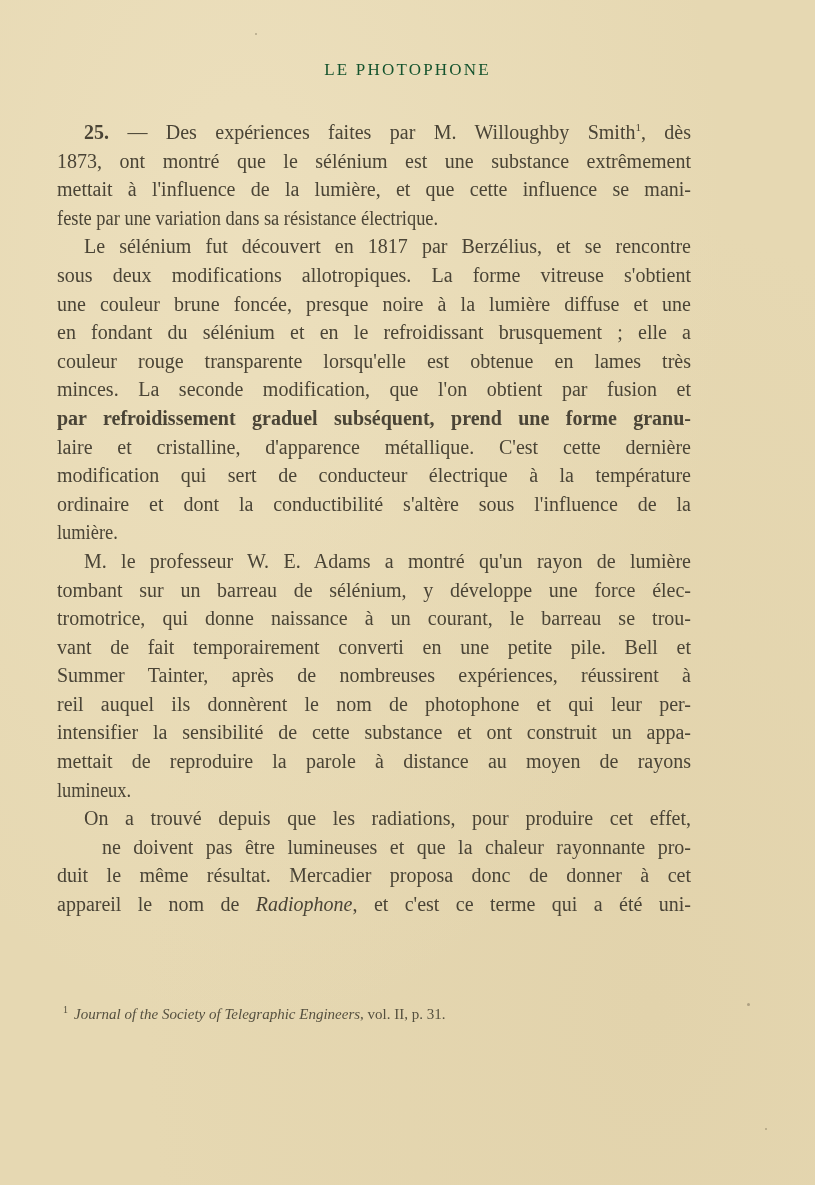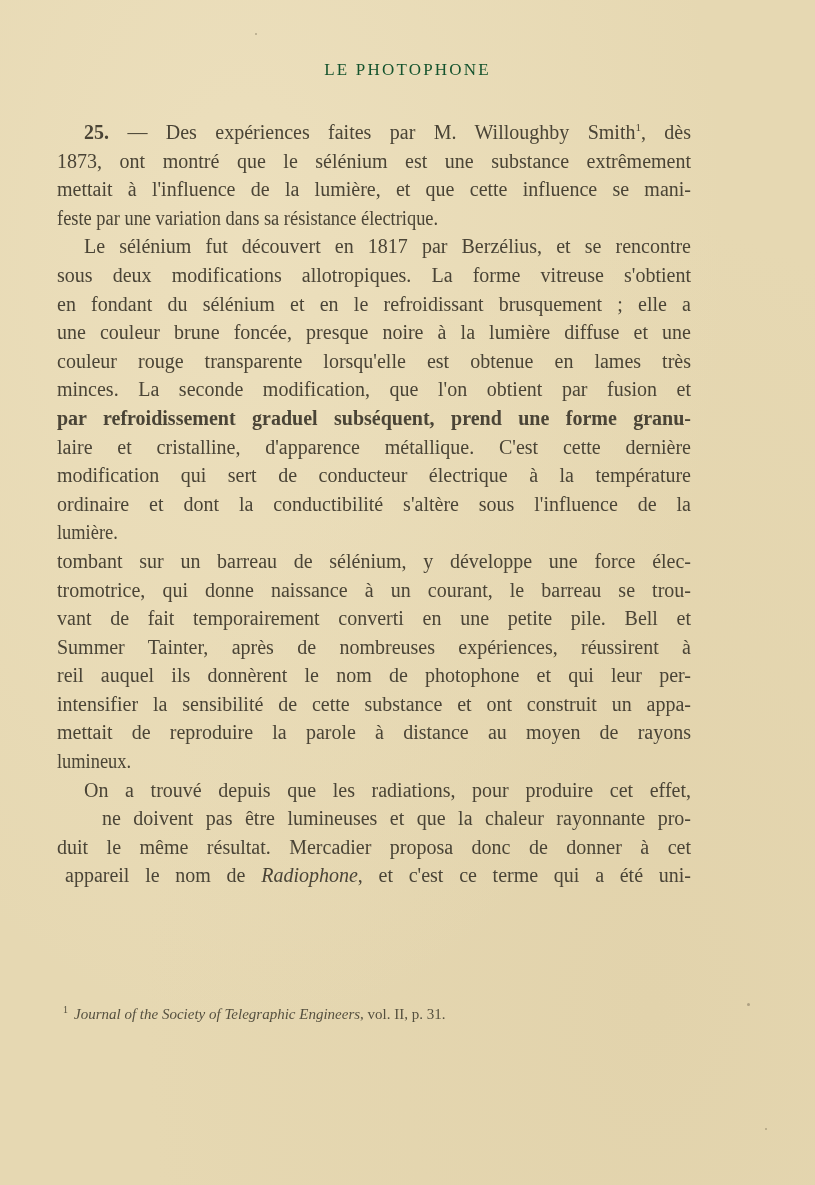--- a/index.html
+++ b/index.html
@@ -69,47 +69,48 @@
   <div>
     <span class="line indent" style="display: block;"><span class="para-number">25.</span><span> — Des expériences faites par M. Willoughby Smith</span><span class="sup">1</span><span>, dès</span></span>
     <span class="line" style="display: block;">1873, ont montré que le sélénium est une substance extrêmement</span>
     <span class="line" style="display: block;">mettait à l'influence de la lumière, et que cette influence se mani-</span>
     <span class="line last" style="display: block; transform: scaleX(0.92);">feste par une variation dans sa résistance électrique.</span>
   </div>
 
   <div>
     <span class="line indent" style="display: block;">Le sélénium fut découvert en 1817 par Berzélius, et se rencontre</span>
     <span class="line" style="display: block;">sous deux modifications allotropiques. La forme vitreuse s'obtient</span>
+    <span class="line" style="display: block;">une couleur brune foncée, presque noire à la lumière diffuse et une</span>
     <span class="line" style="display: block;">en fondant du sélénium et en le refroidissant brusquement ; elle a</span>
-    <span class="line" style="display: block;">une couleur brune foncée, presque noire à la lumière diffuse et une</span>
     <span class="line" style="display: block;">couleur rouge transparente lorsqu'elle est obtenue en lames très</span>
     <span class="line" style="display: block;">minces. La seconde modification, que l'on obtient par fusion et</span>
     <span class="line" style="display: block; font-weight: bold;">par refroidissement graduel subséquent, prend une forme granu-</span>
     <span class="line" style="display: block;">laire et cristalline, d'apparence métallique. C'est cette dernière</span>
     <span class="line" style="display: block;">modification qui sert de conducteur électrique à la température</span>
     <span class="line" style="display: block;">ordinaire et dont la conductibilité s'altère sous l'influence de la</span>
     <span class="line last" style="display: block; transform: scaleX(0.92);">lumière.</span>
   </div>
 
   <div>
+    <span class="line indent" style="display: block;">M. le professeur W. E. Adams a montré qu'un rayon de lumière</span>
     <span class="line" style="display: block;">tombant sur un barreau de sélénium, y développe une force élec-</span>
     <span class="line" style="display: block;">tromotrice, qui donne naissance à un courant, le barreau se trou-</span>
     <span class="line" style="display: block;">vant de fait temporairement converti en une petite pile. Bell et</span>
     <span class="line" style="display: block;">Summer Tainter, après de nombreuses expériences, réussirent à</span>
     <span class="line" style="display: block;">reil auquel ils donnèrent le nom de photophone et qui leur per-</span>
     <span class="line" style="display: block;">intensifier la sensibilité de cette substance et ont construit un appa-</span>
     <span class="line" style="display: block;">mettait de reproduire la parole à distance au moyen de rayons</span>
     <span class="line last" style="display: block; transform: scaleX(0.92);">lumineux.</span>
   </div>
 
   <div>
     <span class="line indent" style="display: block;">On a trouvé depuis que les radiations, pour produire cet effet,</span>
     <span class="line" style="display: block; margin-left: 45px;">ne doivent pas être lumineuses et que la chaleur rayonnante pro-</span>
     <span class="line" style="display: block;">duit le même résultat. Mercadier proposa donc de donner à cet</span>
-    <span class="line" style="display: block; margin-left: 8px;"><span>appareil le nom de </span><span class="italic">Radiophone</span><span>, et c'est ce terme qui a été uni-</span></span>
+    <span class="line" style="display: block;"><span>appareil le nom de </span><span class="italic">Radiophone</span><span>, et c'est ce terme qui a été uni-</span></span>
   </div>
 </div>
 
 <div class="footnote">
   <span class="fn-mark">1</span><span class="italic">Journal of the Society of Telegraphic Engineers</span><span>, vol. II, p. 31.</span>
 </div>
 
 <div class="speck" style="left:747px;top:1003px;width:3px;height:3px;"></div>
 <div class="speck" style="left:765px;top:1128px;width:2px;height:2px;"></div>
 <div class="speck" style="left:255px;top:33px;width:2px;height:2px;"></div>

